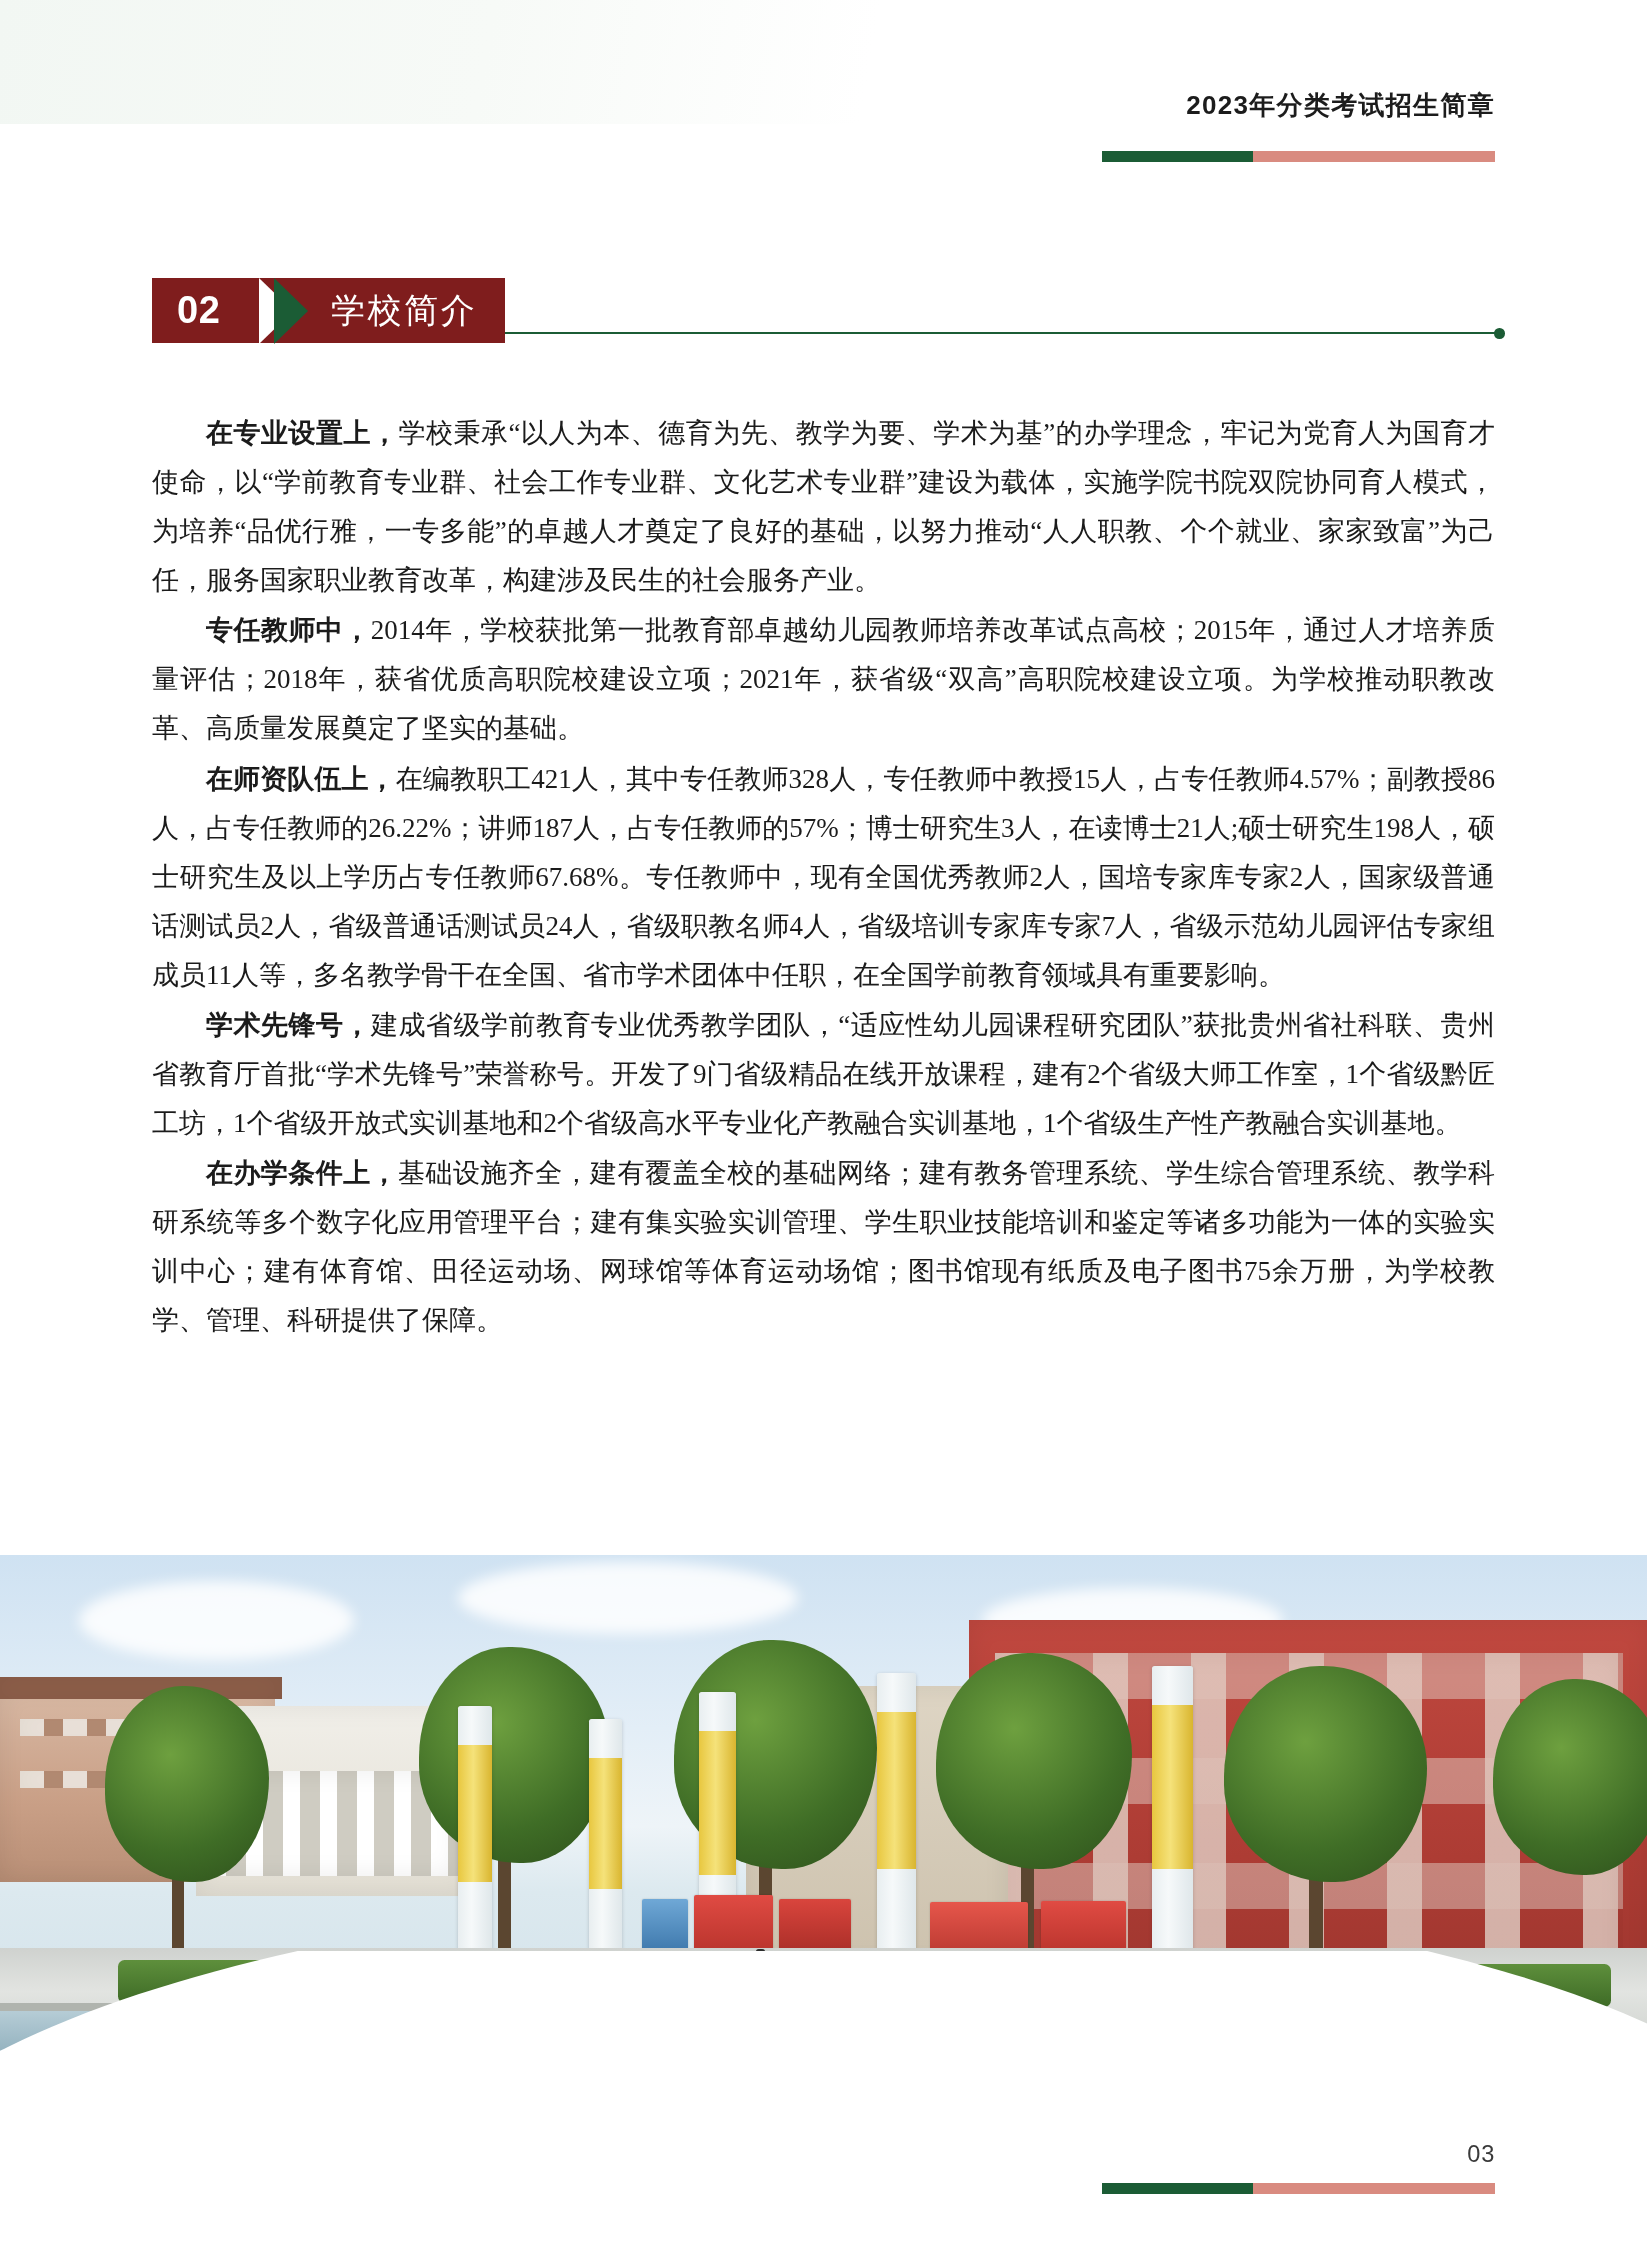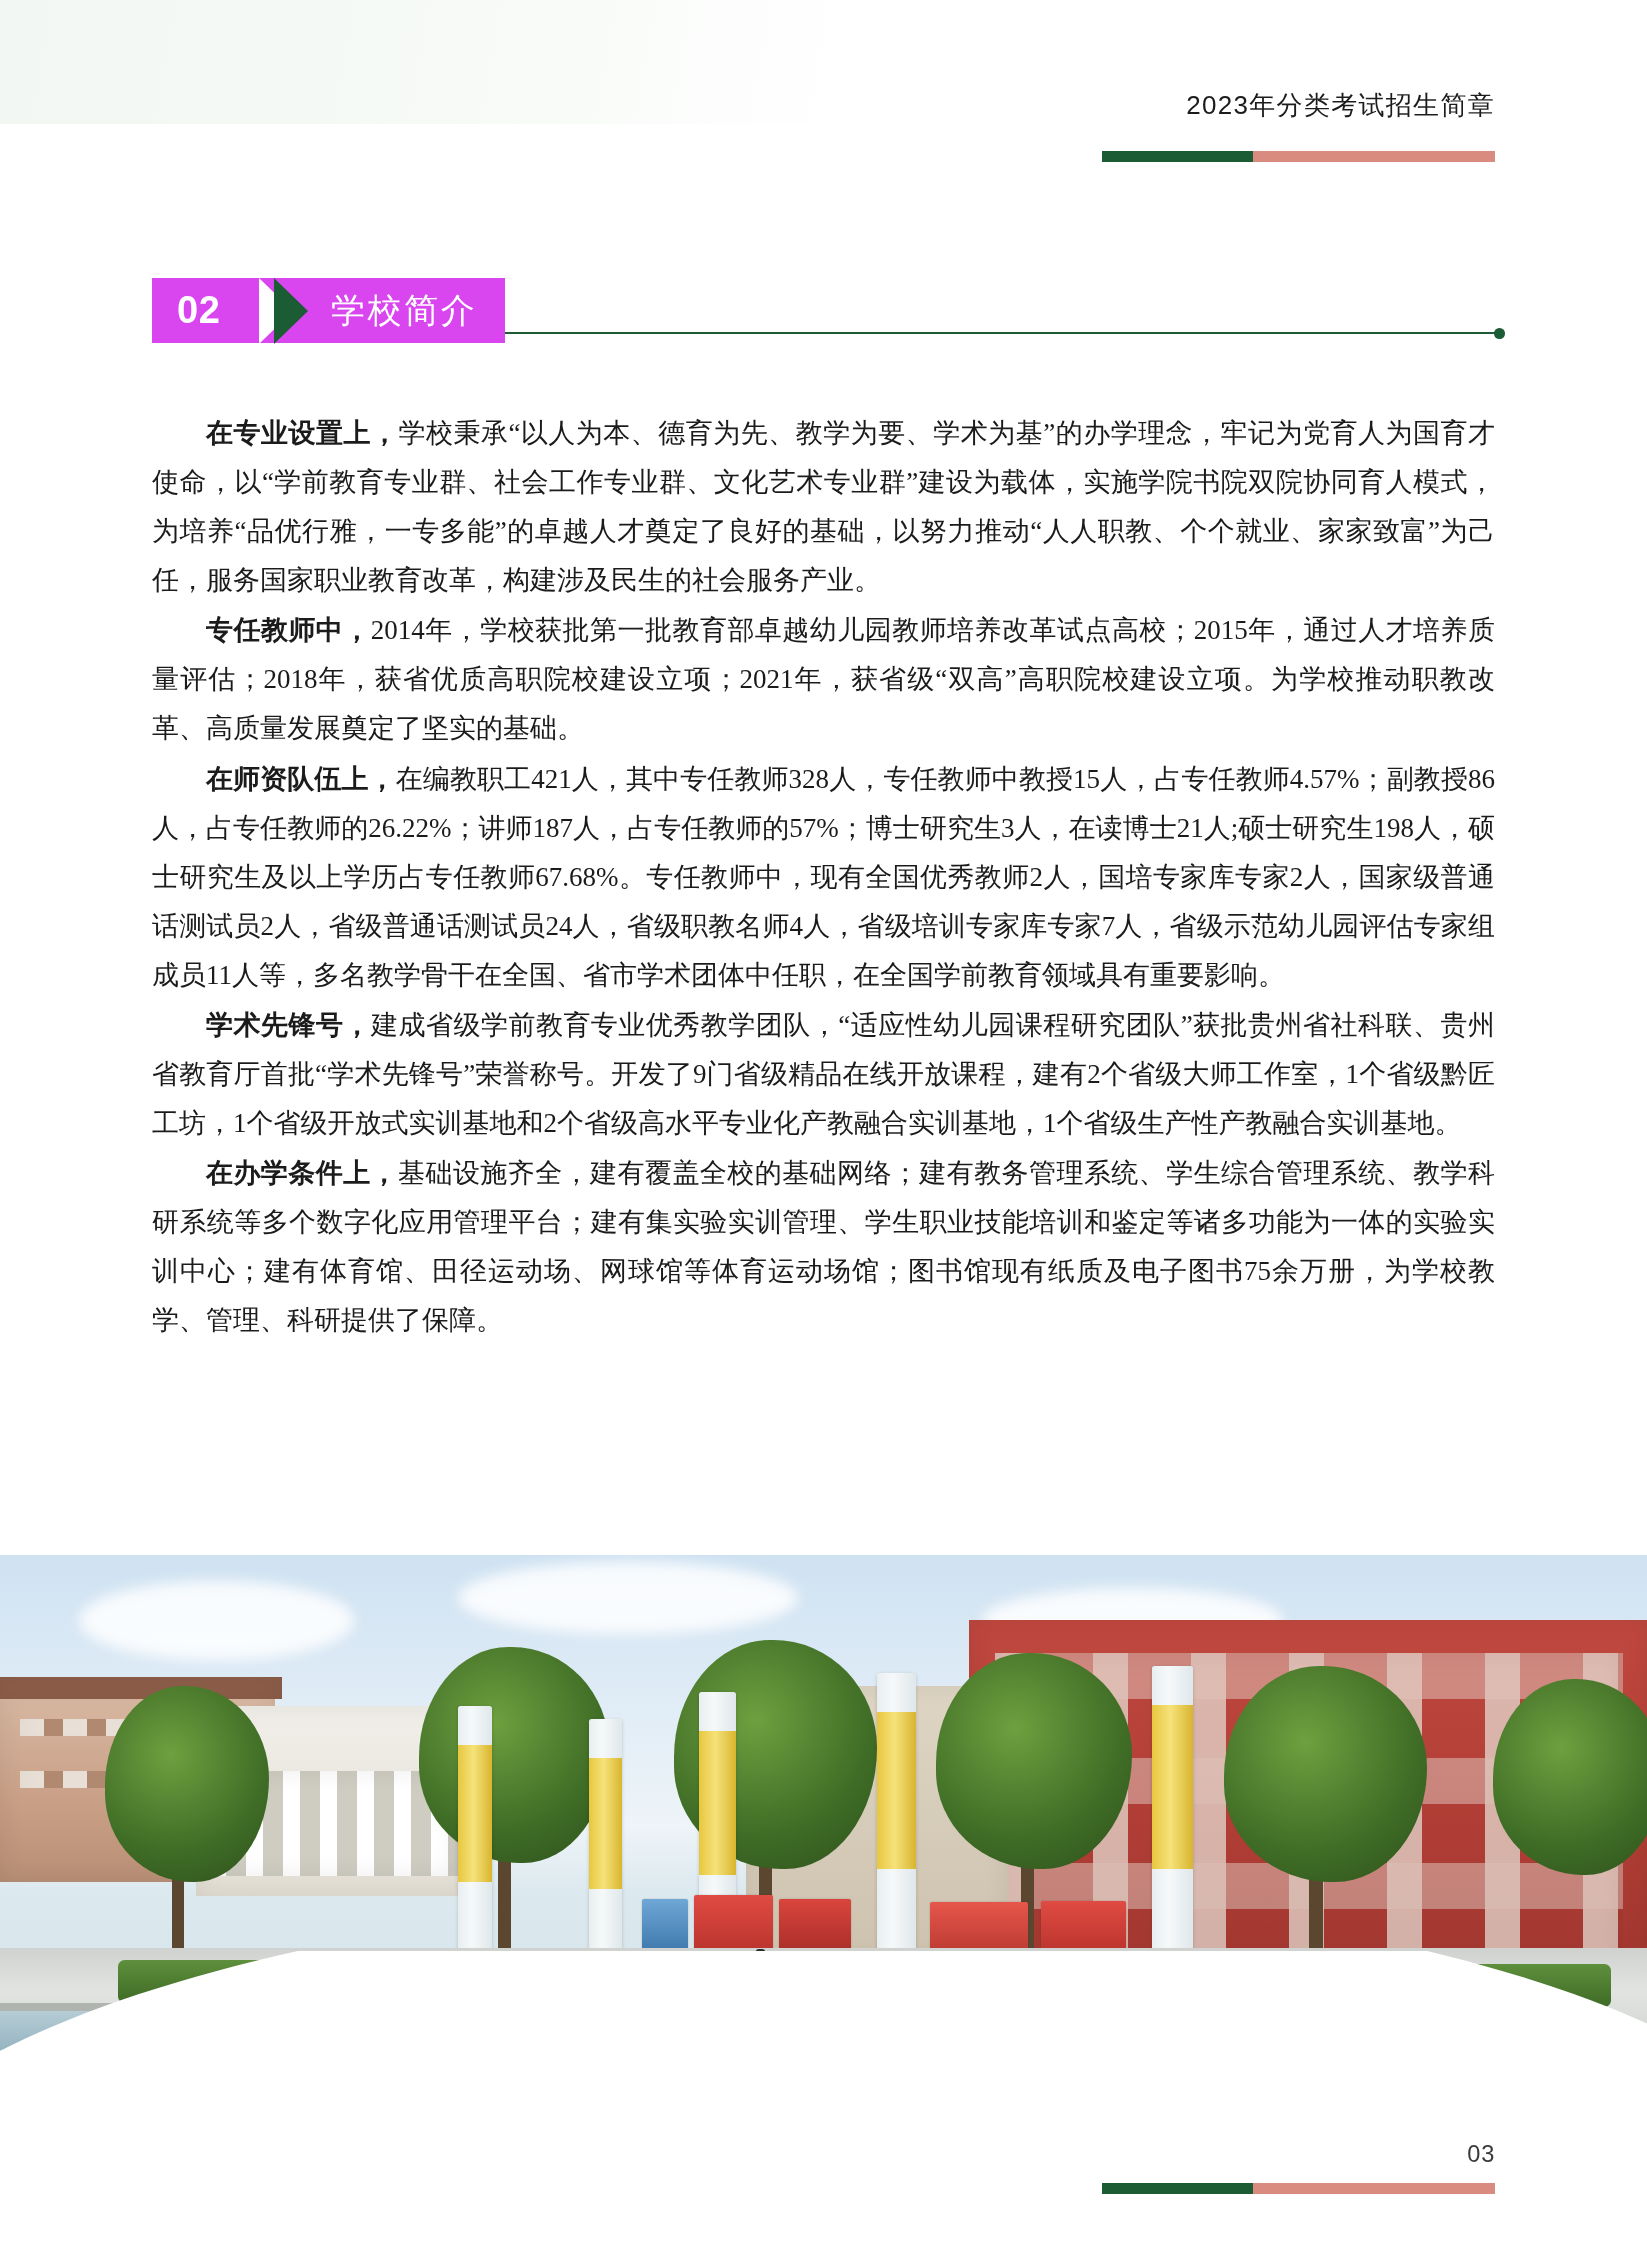--- a/index.html
+++ b/index.html
@@ -11,21 +11,21 @@
     overflow:hidden;
   }
 
   
   .header {
     position:absolute; top:0; left:0; width:1647px; height:170px;
   }
   .header-title {
     position:absolute; right:152px; top:105px;
     font-family:"Liberation Sans", sans-serif;
-    font-weight:normal;
+    font-weight:bold;
     font-size:26px;
     color:#1c1c1c;
     letter-spacing:1.3px;
     transform:translateY(-50%);
   }
   .header-bar {
     position:absolute; top:151px; right:152px;
     height:11px; width:393px;
     display:flex;
   }
@@ -39,21 +39,21 @@
   }
 
   
   .section-head {
     position:absolute; left:152px; top:278px;
     width:1349px; height:65px;
   }
   .tag {
     position:absolute; left:0; top:0;
     height:65px; width:353px;
-    background:#d946ef;
+    background:#7f1d1d;
     display:flex; align-items:center;
   }
   .tag-num {
     font-family:"Liberation Sans", sans-serif;
     font-weight:bold;
     color:#ffffff;
     font-size:38px;
     margin-left:25px;
     letter-spacing:0.7px;
   }

